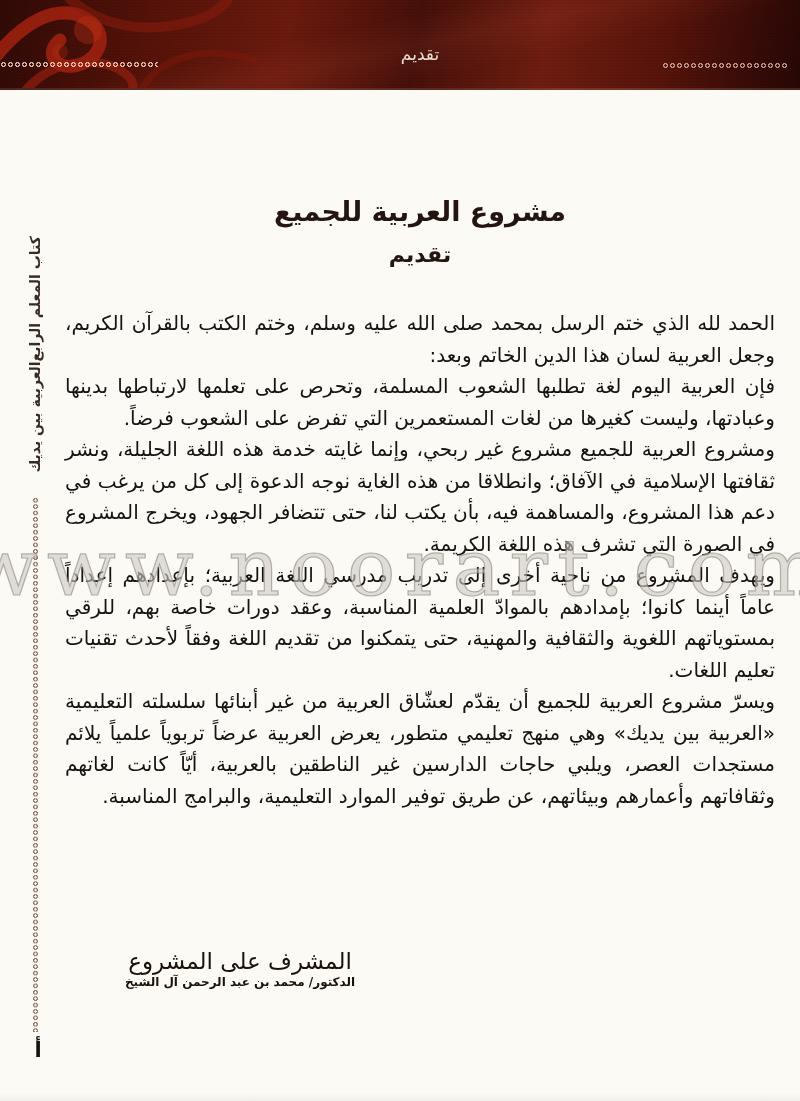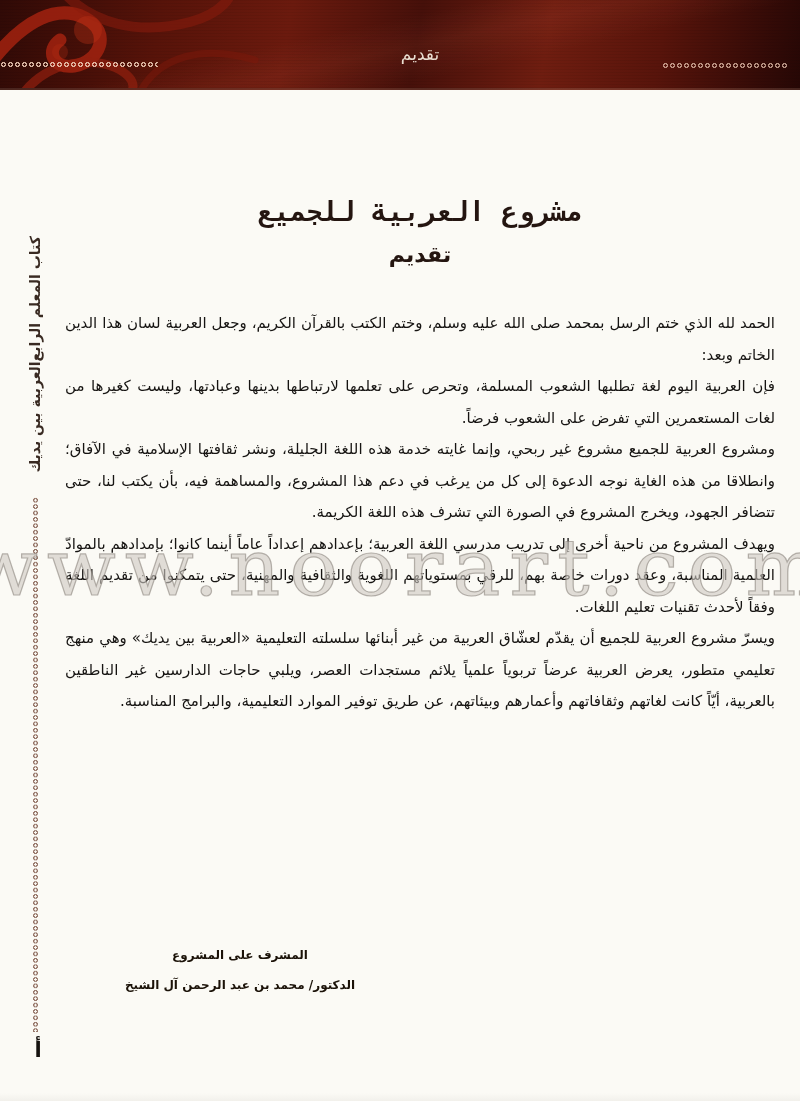--- a/index.html
+++ b/index.html
@@ -40,30 +40,30 @@
   
   .center-col{position:absolute;left:50px;width:740px;text-align:center;direction:rtl;color:#241510;}
   .bismillah{top:152px;font-size:15px;color:#2e2723;font-weight:400;}
   .doc-title{top:196px;font-size:27px;font-weight:700;}
   .doc-subtitle{top:242px;font-size:22px;font-weight:700;}
 
   
   .body-text{
     position:absolute;left:65px;top:308px;width:710px;
     direction:rtl;text-align:justify;
-    font-size:15px;line-height:31.5px;color:#161412;
+    font-size:20px;line-height:31.5px;color:#161412;
   }
   .body-text p{margin:0;}
 
   
   .signature{
     position:absolute;left:60px;top:948px;width:360px;
     direction:rtl;text-align:center;color:#1b1208;
   }
-  .sig-role{font-size:12px;font-weight:700;margin-bottom:16px;}
+  .sig-role{font-size:23px;font-weight:400;margin-bottom:1px;}
   .sig-name{font-size:12px;font-weight:700;}
 
   
   .spine{
     position:absolute;left:-78px;top:343px;width:225px;height:34px;
     transform:rotate(-90deg);
     display:flex;flex-direction:row-reverse;justify-content:space-between;align-items:center;
     direction:rtl;
     font-size:14px;font-weight:600;color:#392a22;white-space:nowrap;
   }
@@ -116,21 +116,21 @@
       <path d="M60,-12 C90,25 140,35 190,22 C220,14 236,-4 230,-16" fill="none" stroke="#8a1b0c" stroke-width="10" stroke-linecap="round" opacity="0.55"></path>
       <path d="M140,92 C160,55 205,45 255,60" fill="none" stroke="#7d180a" stroke-width="7" stroke-linecap="round" opacity="0.5"></path>
       <circle cx="88" cy="30" r="14" fill="#c03418" opacity="0.35"></circle>
       <circle cx="60" cy="52" r="8" fill="#b52d15" opacity="0.3"></circle>
     </svg>
     <div class="chain chain-left"></div>
     <div class="chain chain-right"></div>
     <div class="band-title">تقديم</div>
   </div>
 
-  <div class="center-col doc-title" style="position:absolute;font-family:Liberation Mono, monospace;">مشروع العربية للجميع</div>
+  <div class="center-col doc-title" style="position:absolute;">مشروع العربية للجميع</div>
   <div class="center-col doc-subtitle" style="position:absolute;">تقديم</div>
 
   <div class="body-text">
     <p>الحمد لله الذي ختم الرسل بمحمد صلى الله عليه وسلم، وختم الكتب بالقرآن الكريم، وجعل العربية لسان هذا الدين الخاتم وبعد:</p>
     <p>فإن العربية اليوم لغة تطلبها الشعوب المسلمة، وتحرص على تعلمها لارتباطها بدينها وعبادتها، وليست كغيرها من لغات المستعمرين التي تفرض على الشعوب فرضاً.</p>
     <p>ومشروع العربية للجميع مشروع غير ربحي، وإنما غايته خدمة هذه اللغة الجليلة، ونشر ثقافتها الإسلامية في الآفاق؛ وانطلاقا من هذه الغاية نوجه الدعوة إلى كل من يرغب في دعم هذا المشروع، والمساهمة فيه، بأن يكتب لنا، حتى تتضافر الجهود، ويخرج المشروع في الصورة التي تشرف هذه اللغة الكريمة.</p>
     <p>ويهدف المشروع من ناحية أخرى إلى تدريب مدرسي اللغة العربية؛ بإعدادهم إعداداً عاماً أينما كانوا؛ بإمدادهم بالموادّ العلمية المناسبة، وعقد دورات خاصة بهم، للرقي بمستوياتهم اللغوية والثقافية والمهنية، حتى يتمكنوا من تقديم اللغة وفقاً لأحدث تقنيات تعليم اللغات.</p>
     <p>ويسرّ مشروع العربية للجميع أن يقدّم لعشّاق العربية من غير أبنائها سلسلته التعليمية «العربية بين يديك» وهي منهج تعليمي متطور، يعرض العربية عرضاً تربوياً علمياً يلائم مستجدات العصر، ويلبي حاجات الدارسين غير الناطقين بالعربية، أيّاً كانت لغاتهم وثقافاتهم وأعمارهم وبيئاتهم، عن طريق توفير الموارد التعليمية، والبرامج المناسبة.</p>
   </div>
 

